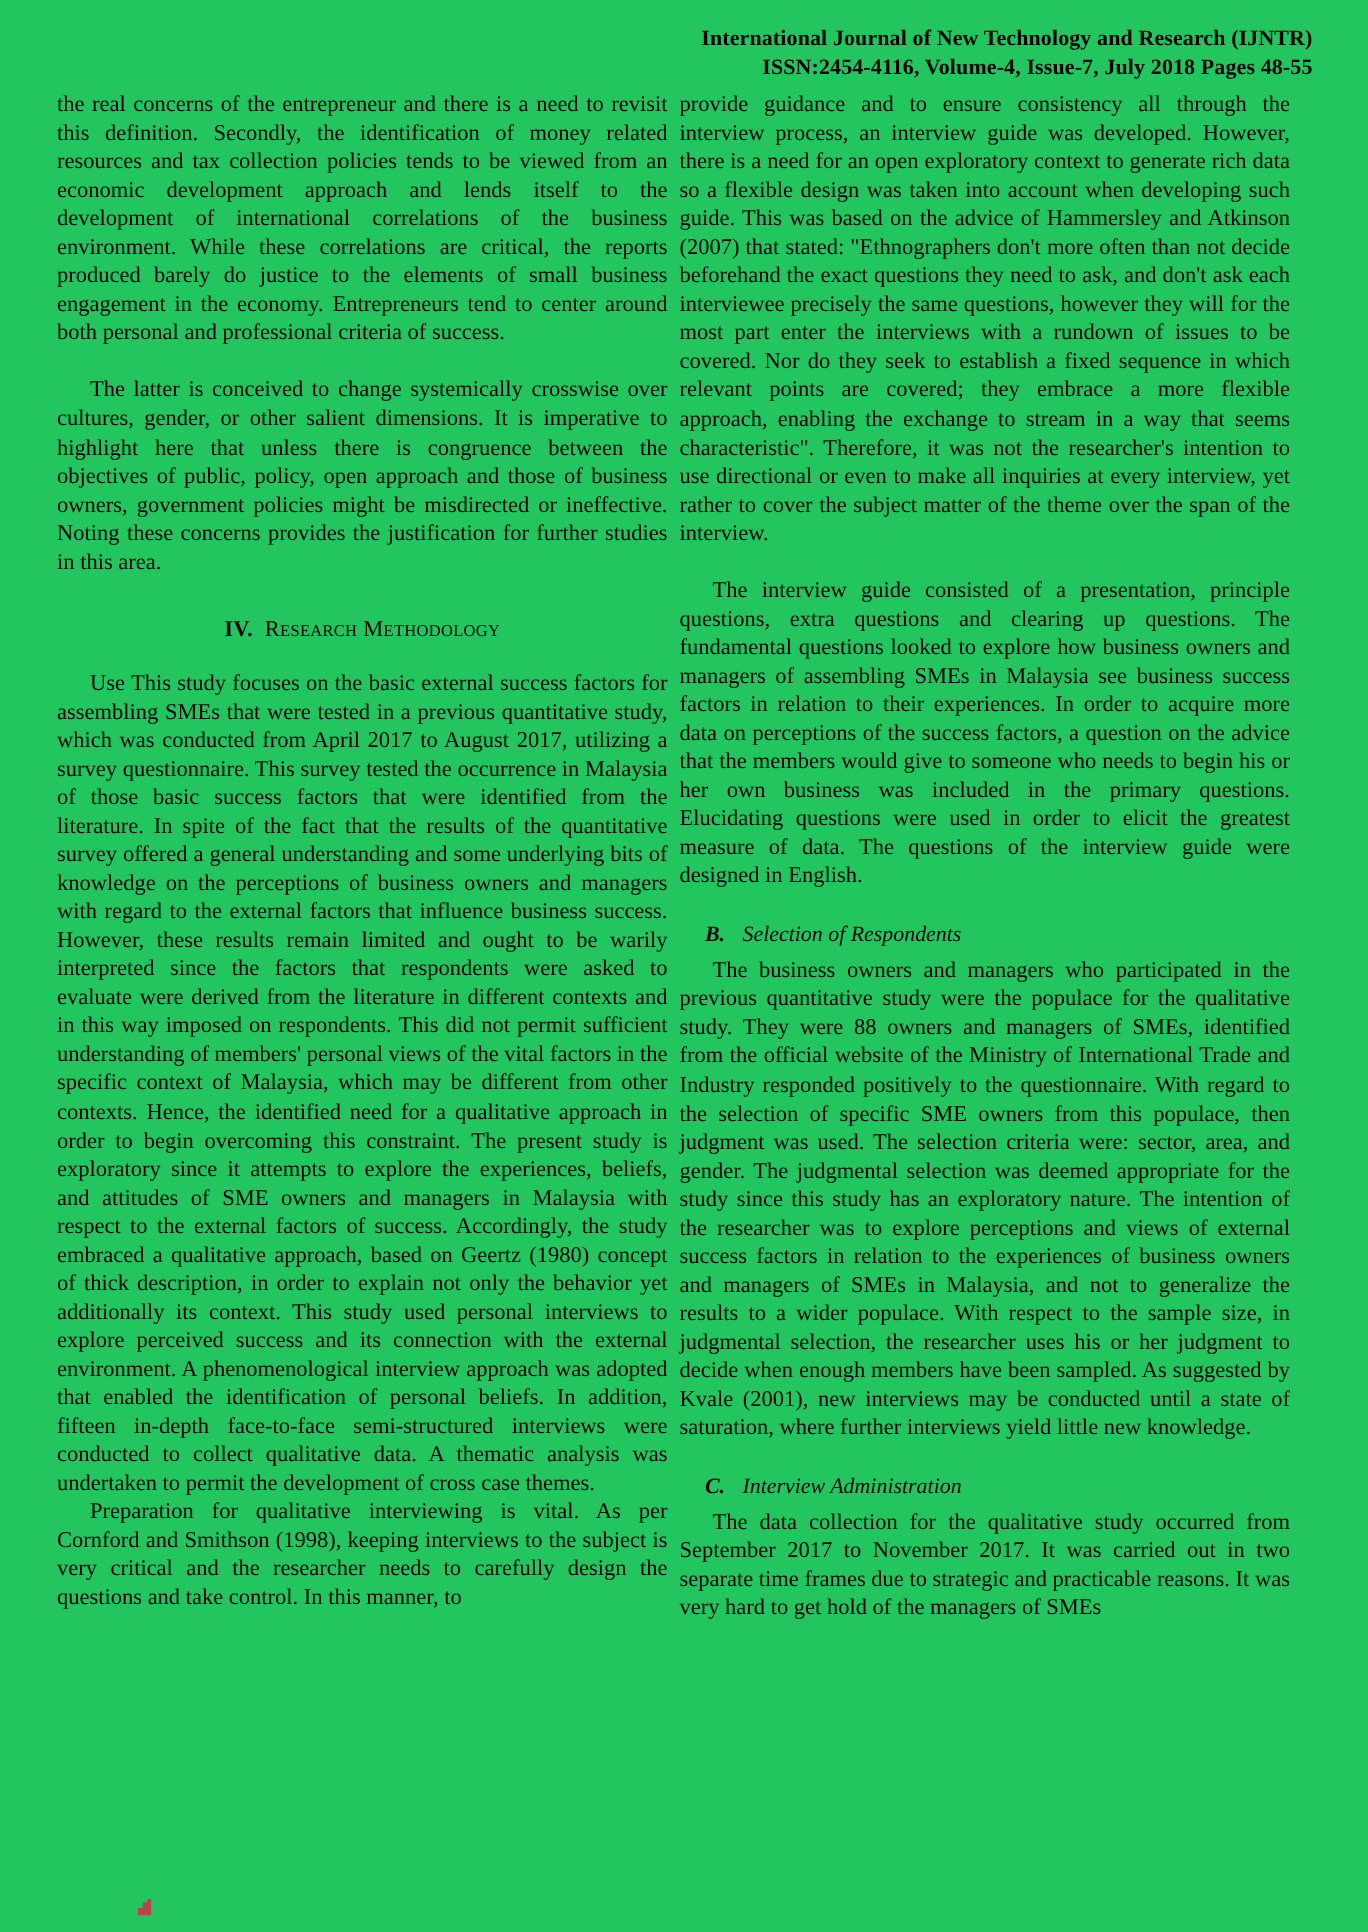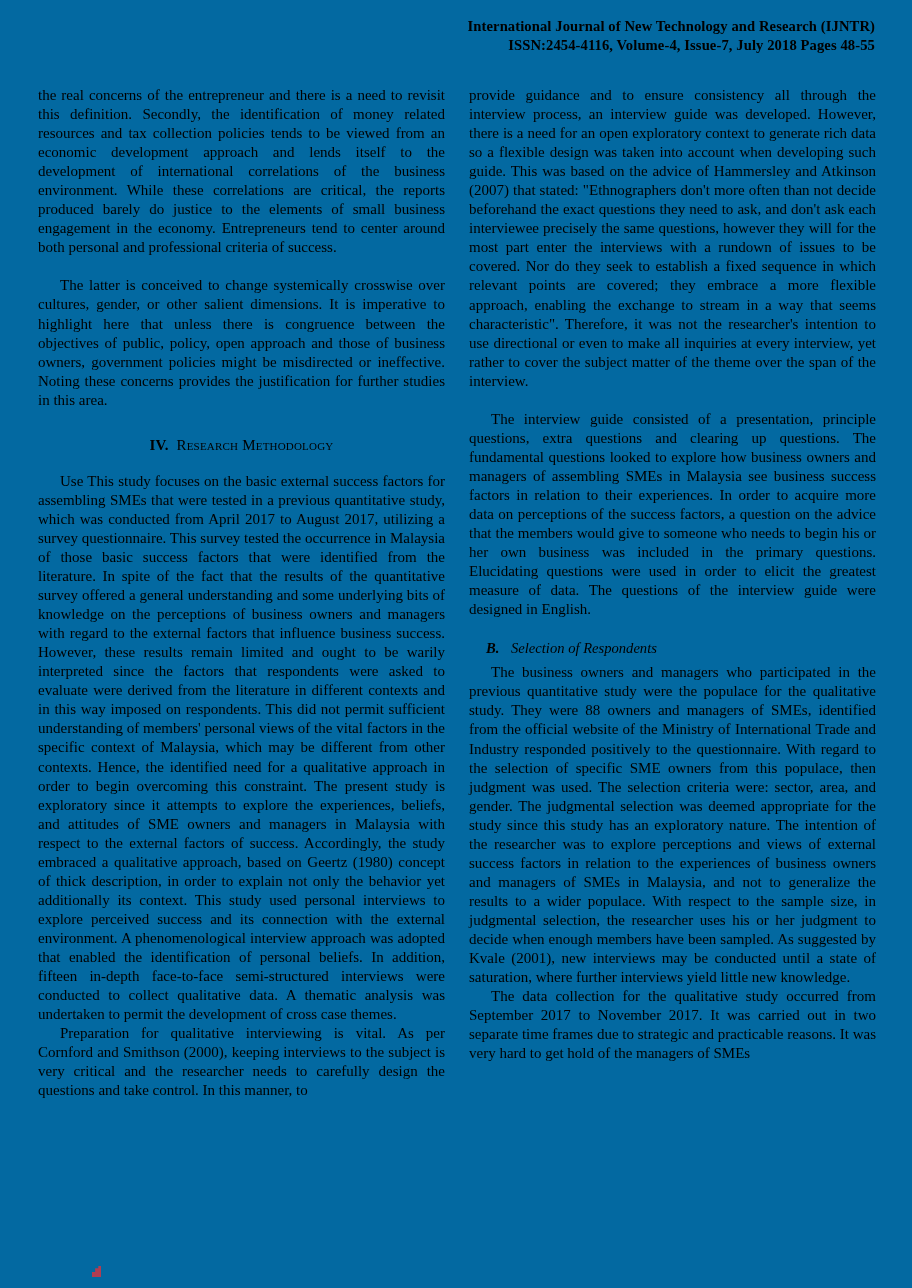--- a/index.html
+++ b/index.html
@@ -4,21 +4,21 @@
 <style>
   html, body {
     margin: 0;
     padding: 0;
     background: #ffffff;
   }
   .page {
     position: relative;
     width: 912px;
     height: 1288px;
-    background: #0369a1;
+    background: #22c55e;
     overflow: hidden;
     font-family: "Liberation Serif", "DejaVu Serif", serif;
     color: #000000;
   }
 
   
   .running-header {
     position: absolute;
     top: 17px;
     right: 37px;
@@ -29,26 +29,26 @@
     line-height: 1.30;
     letter-spacing: 0.1px;
   }
   .running-header .line2 {
     display: block;
   }
 
   
   .columns {
     position: absolute;
-    top: 86px;
+    top: 61px;
     left: 38px;
     width: 838px;
     height: 1200px;
     display: flex;
-    gap: 24px;
+    gap: 8px;
   }
   .col {
     width: 407px;
     flex: 0 0 407px;
   }
 
   p.body {
     margin: 0;
     text-align: justify;
     text-justify: inter-word;
@@ -137,39 +137,44 @@
 
       <div class="sec-wrap">
         <h2 class="section-heading">
           <span class="numeral">IV.</span>&nbsp;&nbsp;<span>Research Methodology</span>
         </h2>
       </div>
 
       <p class="body indent">Use This study focuses on the basic external success factors for assembling SMEs that were tested in a previous quantitative study, which was conducted from April 2017 to August 2017, utilizing a survey questionnaire. This survey tested the occurrence in Malaysia of those basic success factors that were identified from the literature. In spite of the fact that the results of the quantitative survey offered a general understanding and some underlying bits of knowledge on the perceptions of business owners and managers with regard to the external factors that influence business success. However, these results remain limited and ought to be warily interpreted since the factors that respondents were asked to evaluate were derived from the literature in different contexts and in this way imposed on respondents. This did not permit sufficient understanding of members' personal views of the vital factors in the specific context of Malaysia, which may be different from other contexts. Hence, the identified need for a qualitative approach in order to begin overcoming this constraint. The present study is exploratory since it attempts to explore the experiences, beliefs, and attitudes of SME owners and managers in Malaysia with respect to the external factors of success. Accordingly, the study embraced a qualitative approach, based on Geertz (1980) concept of thick description, in order to explain not only the behavior yet additionally its context. This study used personal interviews to explore perceived success and its connection with the external environment. A phenomenological interview approach was adopted that enabled the identification of personal beliefs. In addition, fifteen in-depth face-to-face semi-structured interviews were conducted to collect qualitative data. A thematic analysis was undertaken to permit the development of cross case themes.</p>
 
 
-      <p class="body indent">Preparation for qualitative interviewing is vital. As per Cornford and Smithson (2000), keeping interviews to the subject is very critical and the researcher needs to carefully design the questions and take control. In this manner, to</p>
+      <p class="body indent">Preparation for qualitative interviewing is vital. As per Cornford and Smithson (1998), keeping interviews to the subject is very critical and the researcher needs to carefully design the questions and take control. In this manner, to</p>
 
     </div>
 
     <div class="col">
 
       <p class="body">provide guidance and to ensure consistency all through the interview process, an interview guide was developed. However, there is a need for an open exploratory context to generate rich data so a flexible design was taken into account when developing such guide. This was based on the advice of Hammersley and Atkinson (2007) that stated: "Ethnographers don't more often than not decide beforehand the exact questions they need to ask, and don't ask each interviewee precisely the same questions, however they will for the most part enter the interviews with a rundown of issues to be covered. Nor do they seek to establish a fixed sequence in which relevant points are covered; they embrace a more flexible approach, enabling the exchange to stream in a way that seems characteristic". Therefore, it was not the researcher's intention to use directional or even to make all inquiries at every interview, yet rather to cover the subject matter of the theme over the span of the interview.</p>
 
       <p class="body indent gap-para">The interview guide consisted of a presentation, principle questions, extra questions and clearing up questions. The fundamental questions looked to explore how business owners and managers of assembling SMEs in Malaysia see business success factors in relation to their experiences. In order to acquire more data on perceptions of the success factors, a question on the advice that the members would give to someone who needs to begin his or her own business was included in the primary questions. Elucidating questions were used in order to elicit the greatest measure of data. The questions of the interview guide were designed in English.</p>
 
       <div class="sub-wrap">
         <h3 class="subsection-heading">
           <span class="sub-letter">B.</span><span>Selection of Respondents</span>
         </h3>
       </div>
 
       <p class="body indent">The business owners and managers who participated in the previous quantitative study were the populace for the qualitative study. They were 88 owners and managers of SMEs, identified from the official website of the Ministry of International Trade and Industry responded positively to the questionnaire. With regard to the selection of specific SME owners from this populace, then judgment was used. The selection criteria were: sector, area, and gender. The judgmental selection was deemed appropriate for the study since this study has an exploratory nature. The intention of the researcher was to explore perceptions and views of external success factors in relation to the experiences of business owners and managers of SMEs in Malaysia, and not to generalize the results to a wider populace. With respect to the sample size, in judgmental selection, the researcher uses his or her judgment to decide when enough members have been sampled. As suggested by Kvale (2001), new interviews may be conducted until a state of saturation, where further interviews yield little new knowledge.</p>
 
 
+      <div class="sub-wrap">
+        <h3 class="subsection-heading">
+          <span class="sub-letter">C.</span><span>Interview Administration</span>
+        </h3>
+      </div>
 
       <p class="body indent">The data collection for the qualitative study occurred from September 2017 to November 2017. It was carried out in two separate time frames due to strategic and practicable reasons. It was very hard to get hold of the managers of SMEs</p>
 
     </div>
 
   </div>
 
   <div class="page-artifact"></div>
 
 </div>

